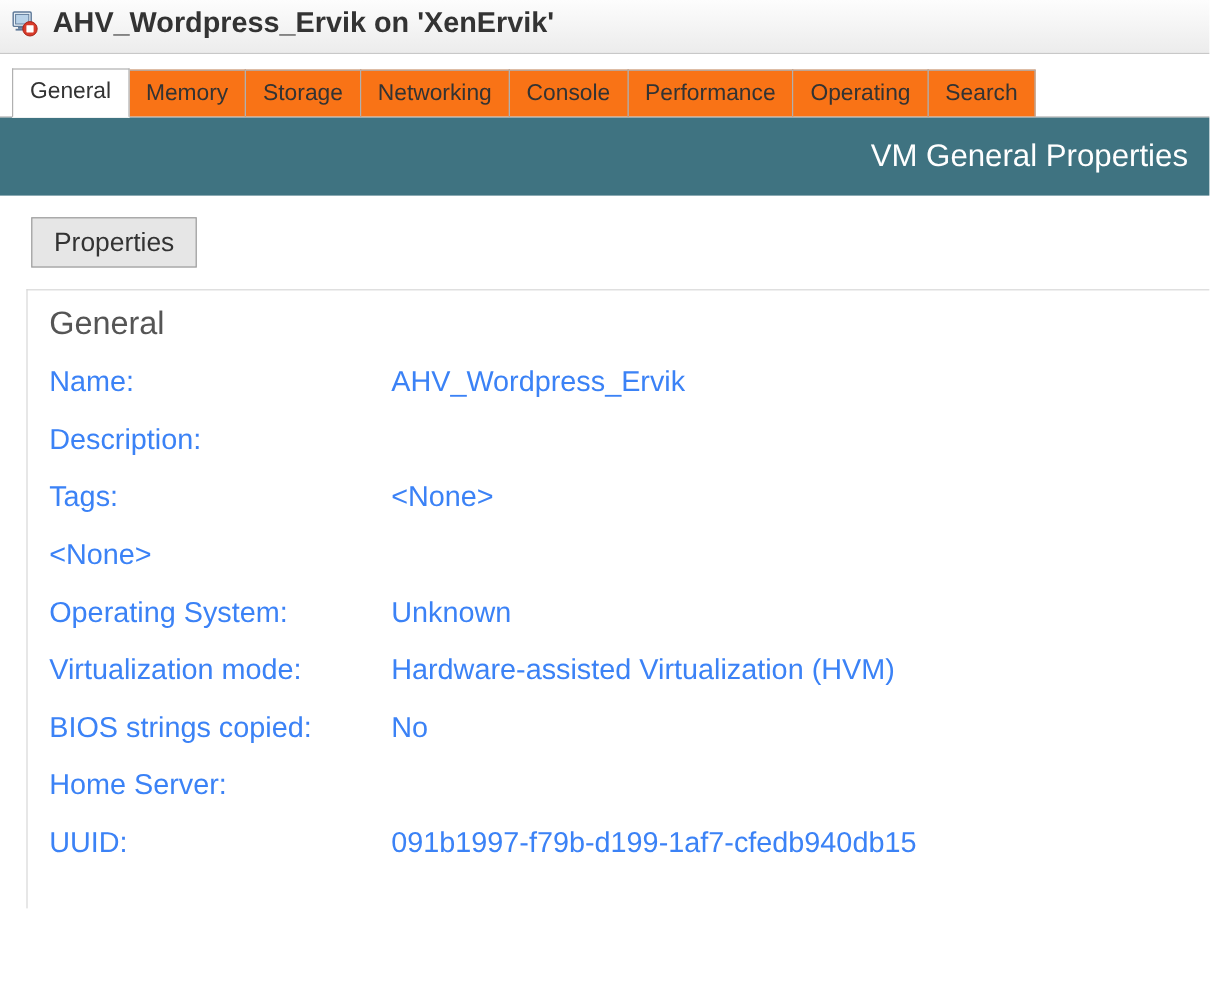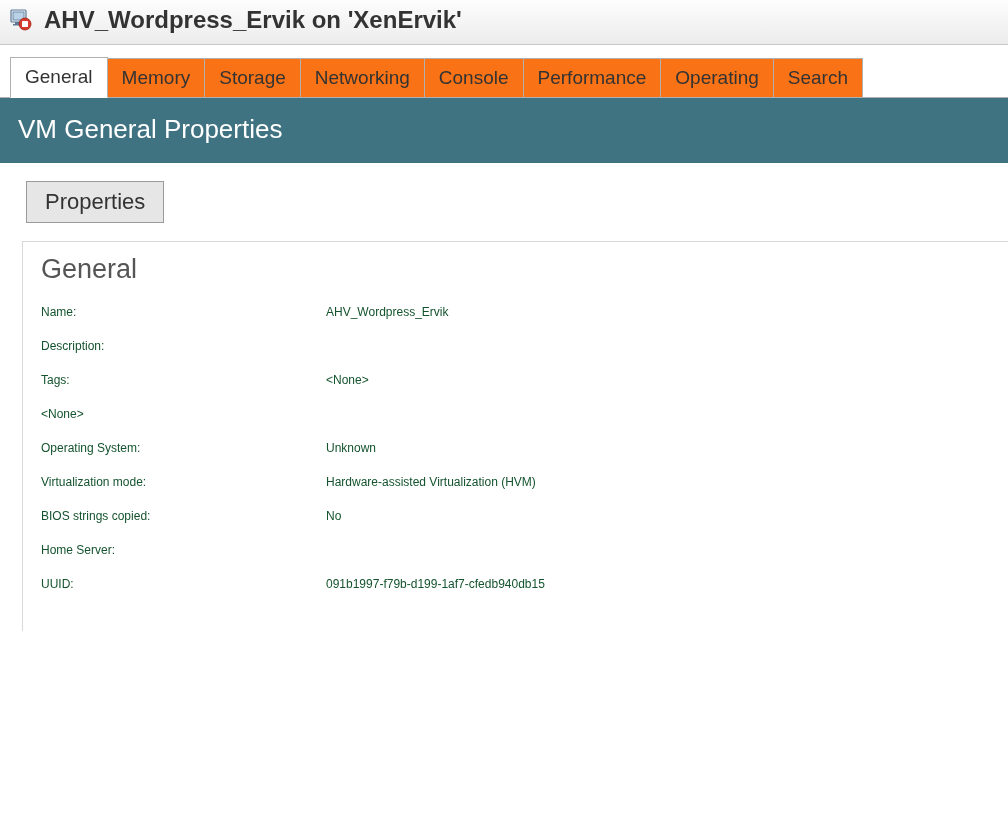--- a/index.html
+++ b/index.html
@@ -63,20 +63,21 @@
       z-index: 2;
       padding-bottom: 9px;
     }
     .section-header {
       background: #3f7381;
       color: #ffffff;
       font-size: 26px;
       font-weight: 400;
       padding: 16px 18px 18px 18px;
       margin: 0 0 18px 0;
+      text-align: right;
     }
     .properties-btn {
       margin: 0 0 18px 26px;
       padding: 7px 18px;
       font-size: 22px;
       color: #333;
       background: #e6e6e6;
       border: 1px solid #9b9b9b;
       cursor: pointer;
       font-family: inherit;
@@ -91,22 +92,22 @@
     .group-heading {
       font-size: 27px;
       font-weight: 400;
       color: #555;
       margin-bottom: 20px;
     }
     .prop-row {
       display: flex;
       align-items: flex-start;
       margin-bottom: 20px;
-      font-size: 12px;
-      color: #14532d;
+      font-size: 24px;
+      color: #3b82f6;
     }
     .prop-label {
       width: 285px;
       flex-shrink: 0;
     }
     .prop-value {
       flex: 1;
     }
   </style>
 </head>

